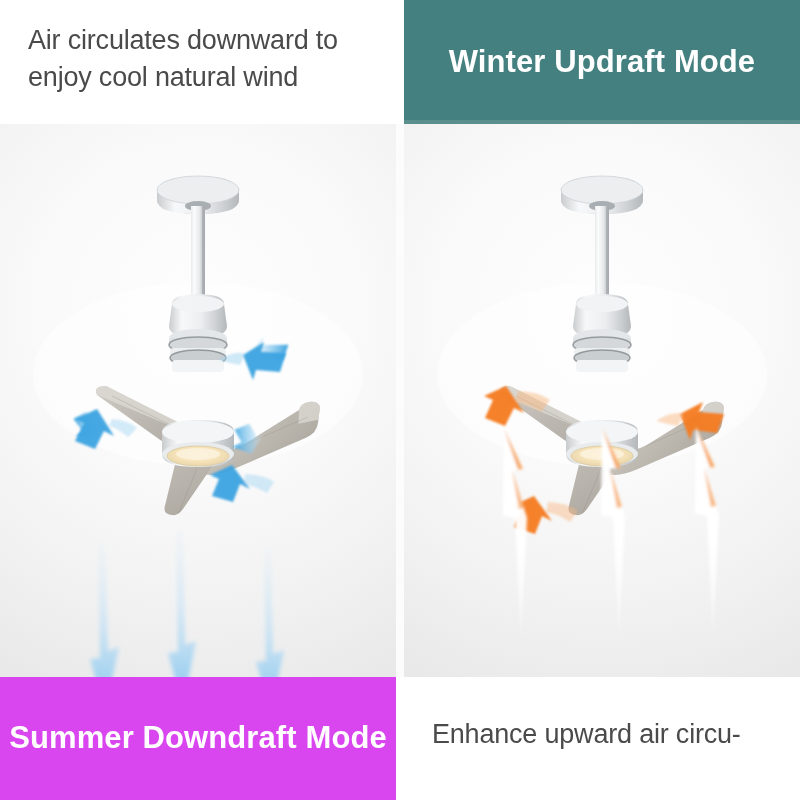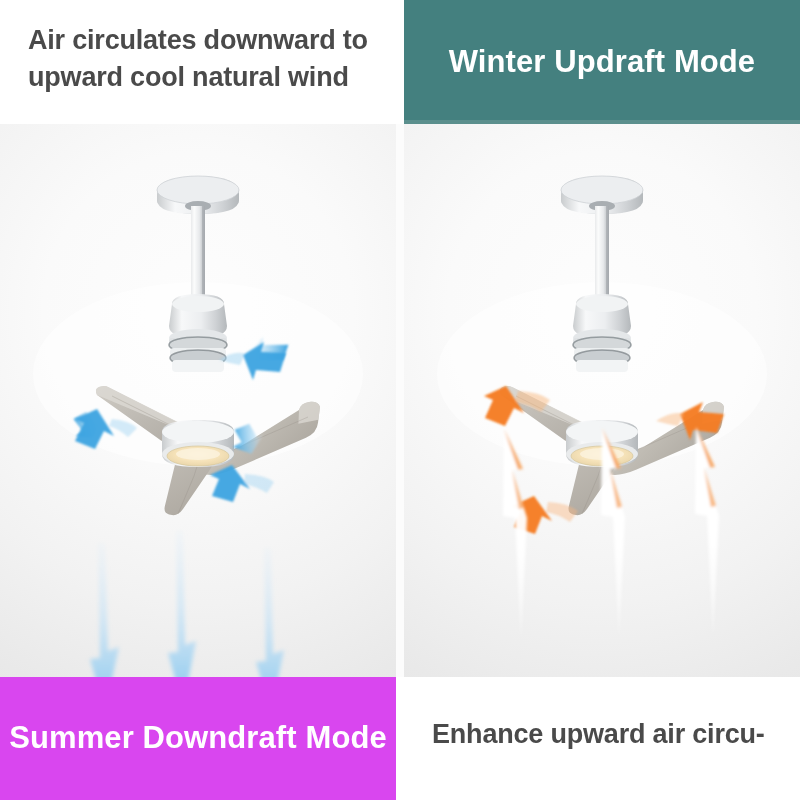--- a/index.html
+++ b/index.html
@@ -13,21 +13,21 @@
 
   
   .cell{position:absolute;box-sizing:border-box;}
 
   .caption{
     display:flex;align-items:center;
     color:#4a4a4a;
     font-size:27px;
     line-height:1.38;
     letter-spacing:-0.2px;
-    font-weight:700;
+    font-weight:400;
   }
   .caption span{display:block;}
 
   .banner{
     display:flex;align-items:center;justify-content:center;text-align:center;
     color:#ffffff;
     font-weight:bold;
     font-size:31px;
     line-height:1.24;
     letter-spacing:0.1px;
@@ -50,21 +50,21 @@
   .hairline{position:absolute;background:#f2f3f3;}
 </style>
 </head>
 <body>
 
 <div class="sheet">
 
   <div class="cell caption" style="left:0;top:0;width:400px;height:124px;padding:0 26px 6px 28px;">
     <div>
       <span>Air circulates downward to</span>
-      <span>upward cool natural wind</span>
+      <span>enjoy cool natural wind</span>
     </div>
   </div>
 
   <div class="cell banner" style="left:404px;top:0;width:396px;height:124px;background:#44807f;">
     <div>
       <span>Winter Updraft</span>
       <span>Mode</span>
     </div>
   </div>
   <div class="hairline" style="left:404px;top:120px;width:396px;height:4px;background:#5b8f8d;"></div>

